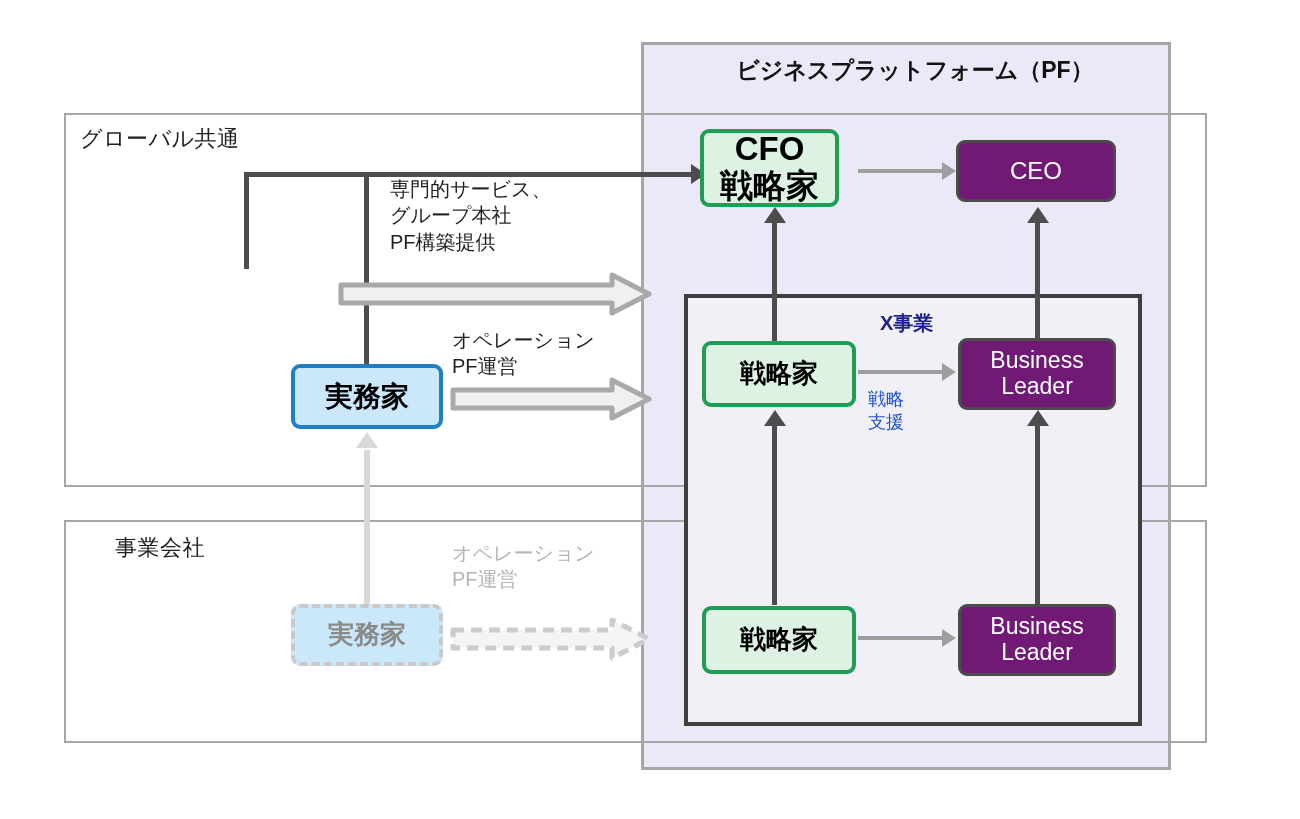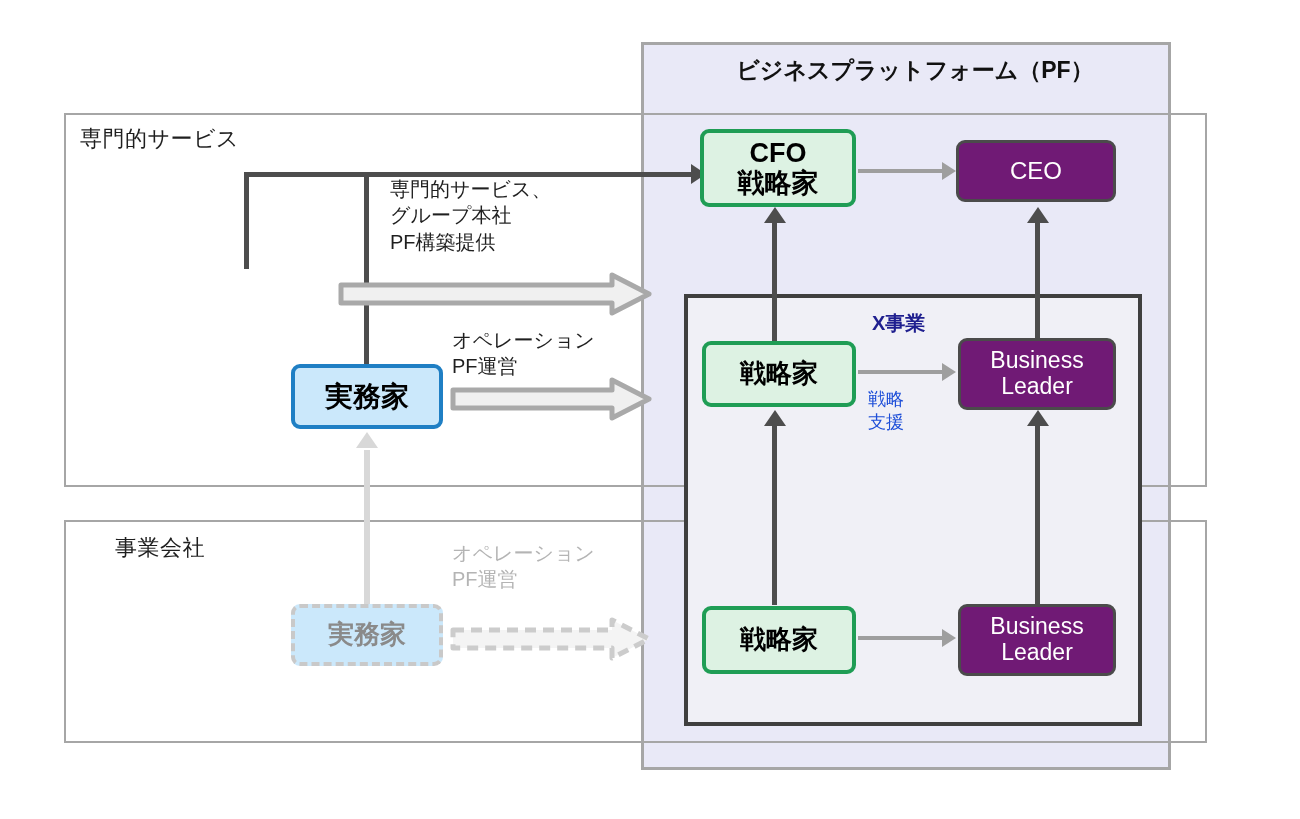--- a/index.html
+++ b/index.html
@@ -10,21 +10,21 @@
   
   .org-frame{border:2px solid #a6a6a6;background:transparent;}
   .org-title{font-size:22px;color:#1f1f1f;letter-spacing:.5px;white-space:nowrap;}
 
   
   .pf-panel{background:#e9e9f7;border:3px solid #a6a6a6;}
   .pf-title{font-size:23px;font-weight:bold;color:#111;white-space:nowrap;text-align:center;width:100%;}
 
   
   .xbiz-box{background:#f0f0f6;border:4px solid #3f3f3f;}
-  .xbiz-title{font-size:20px;font-weight:bold;color:#1f1f8f;white-space:nowrap;}
+  .xbiz-title{font-size:20px;font-weight:bold;color:#1f1f8f;white-space:nowrap;margin-left:8px;}
 
   
   .node{display:flex;align-items:center;justify-content:center;text-align:center;
         border-radius:9px;line-height:1.12;}
   .node-green{background:#ddf2e3;border:4px solid #1f9d55;color:#000;font-weight:bold;}
   .node-dark{background:#701a75;border:3px solid #4b4b4b;color:#ffffff;font-weight:normal;}
   .node-purple{background:#d9d7f0;border:4px solid #a6a6a6;color:#000;font-weight:bold;}
   .node-blue{background:#cbe8fb;border:4px solid #1f7fc4;color:#000;font-weight:bold;}
   .node-ghost{background:#cbe8fb;border:4px dashed #c9c9c9;color:#8a8a8a;font-weight:bold;}
 
@@ -53,21 +53,21 @@
 </style>
 </head>
 <body>
 
 <div id="stage">
 
   <div class="abs pf-panel" style="left:641px;top:42px;width:530px;height:728px;"></div>
   <div class="abs pf-title" style="left:641px;top:55px;width:530px;padding-left:18px;">ビジネスプラットフォーム（PF）</div>
 
   <div class="abs org-frame" style="left:64px;top:113px;width:1143px;height:374px;"></div>
-  <div class="abs org-title" style="left:80px;top:124px;">専門的サービス</div>
+  <div class="abs org-title" style="left:80px;top:124px;">グローバル共通</div>
 
   <div class="abs org-frame" style="left:64px;top:520px;width:1143px;height:223px;"></div>
   <div class="abs org-title" style="left:80px;top:533px;margin-left:35px;">事業会社</div>
 
   <div class="abs xbiz-box" style="left:684px;top:294px;width:458px;height:432px;"></div>
   <div class="abs xbiz-title" style="left:872px;top:310px;">X事業</div>
 
   <div class="abs ln-v" style="left:244px;top:174px;height:95px;"></div>
 
   <div class="abs ln-h" style="left:244px;top:172px;width:455px;"></div>
@@ -123,21 +123,21 @@
   <div class="abs thin-arrow-right" style="left:942px;top:363px;"></div>
 
   <div class="abs thin-h" style="left:858px;top:636px;width:86px;"></div>
   <div class="abs thin-arrow-right" style="left:942px;top:629px;"></div>
 
 
   <div class="abs node node-blue" style="left:291px;top:364px;width:152px;height:65px;font-size:28px;">実務家</div>
 
   <div class="abs node node-ghost" style="left:291px;top:604px;width:152px;height:62px;font-size:26px;">実務家</div>
 
-  <div class="abs node node-green" style="left:700px;top:129px;width:156px;height:78px;font-size:27px;white-space:pre-line;">CFO
+  <div class="abs node node-green" style="left:700px;top:129px;width:139px;height:78px;font-size:33px;white-space:pre-line;">CFO
 戦略家</div>
 
   <div class="abs node node-dark" style="left:956px;top:140px;width:160px;height:62px;font-size:24px;">CEO</div>
 
   <div class="abs node node-green" style="left:702px;top:341px;width:154px;height:66px;font-size:26px;">戦略家</div>
 
   <div class="abs node node-dark" style="left:958px;top:338px;width:158px;height:72px;font-size:23px;white-space:pre-line;">Business
 Leader</div>
 
   <div class="abs node node-green" style="left:702px;top:606px;width:154px;height:68px;font-size:26px;">戦略家</div>

